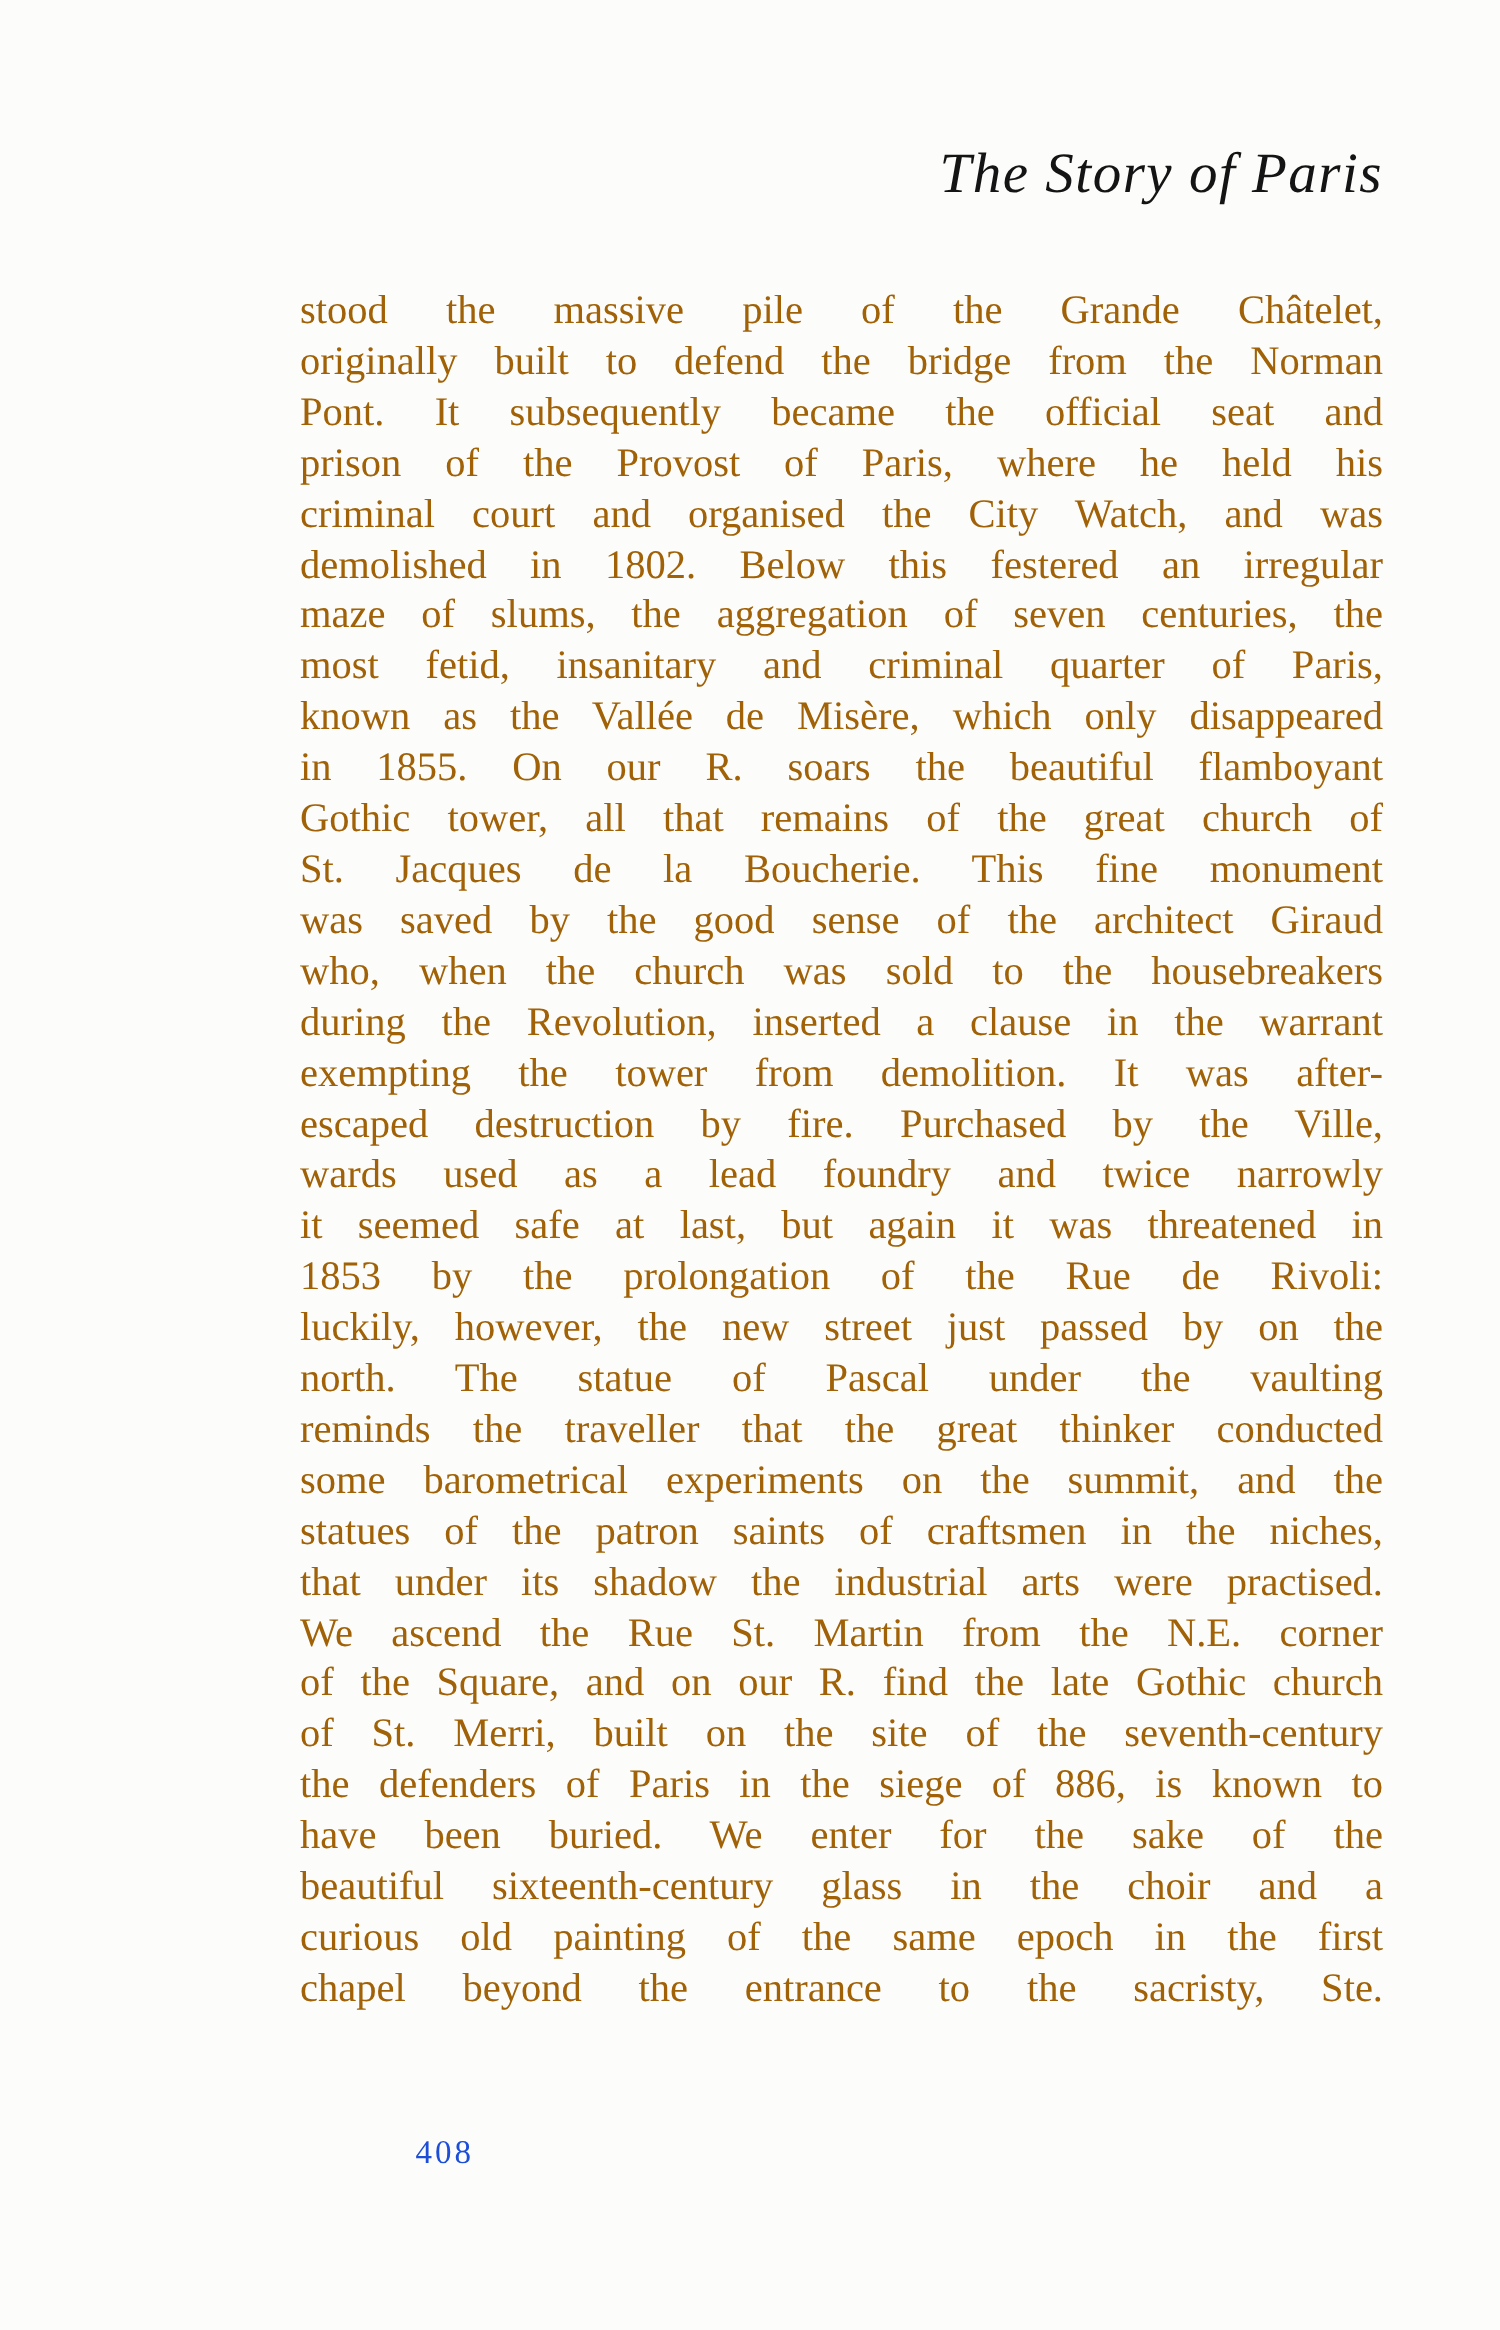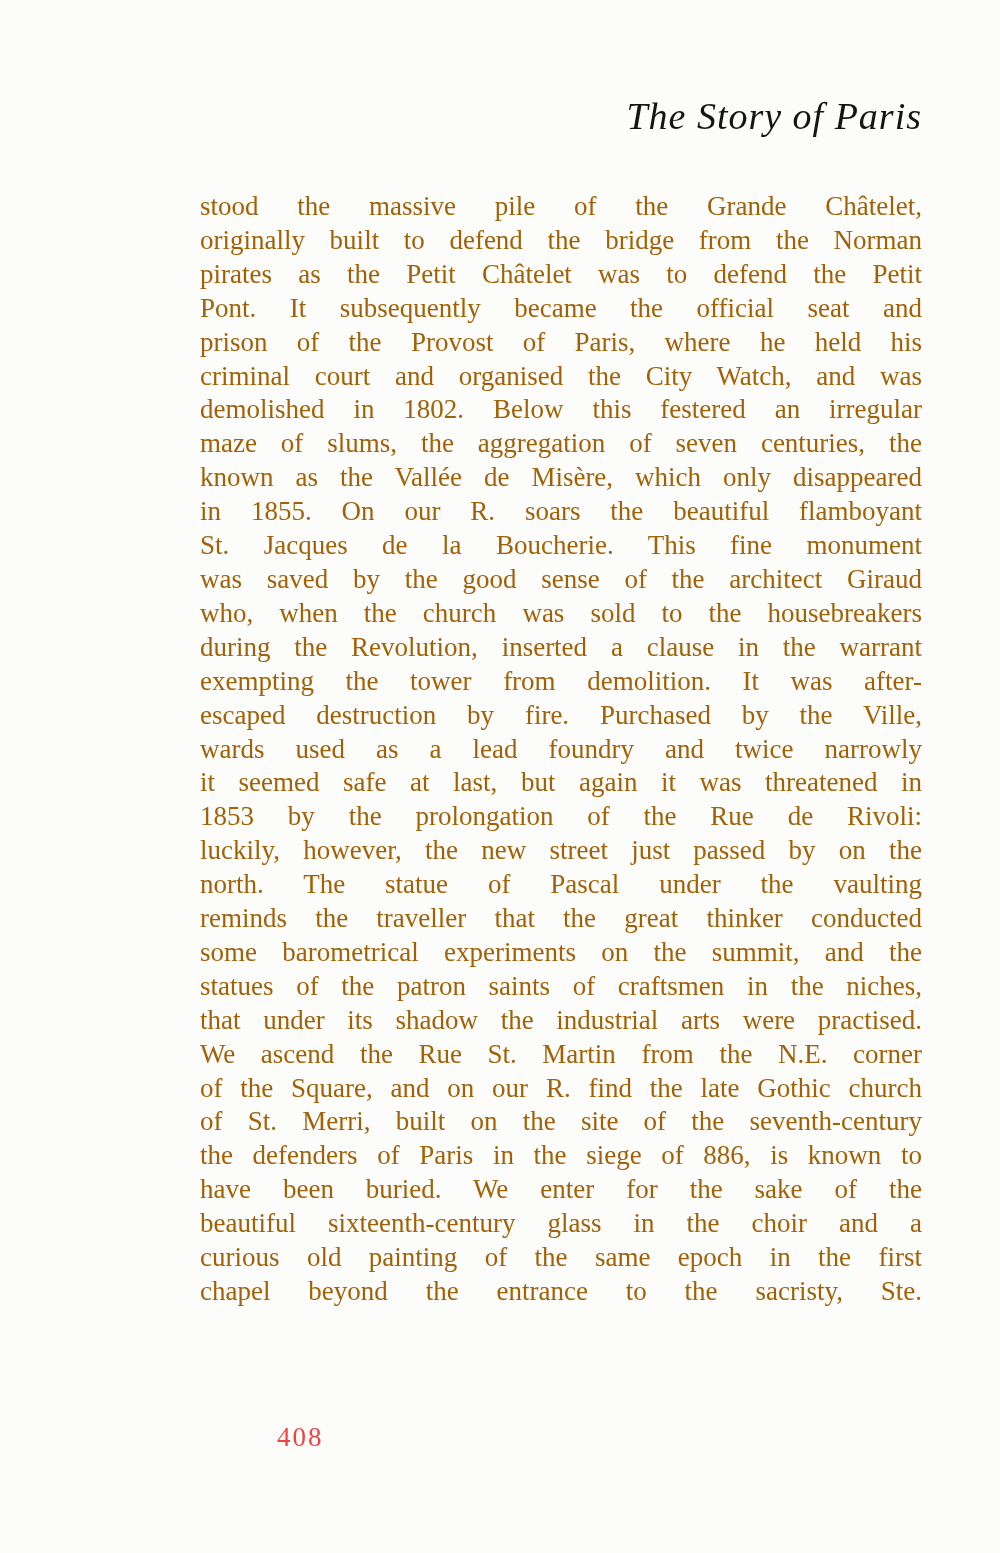--- a/index.html
+++ b/index.html
@@ -41,43 +41,44 @@
     text-align: justify;
     text-align-last: justify;
     -moz-text-align-last: justify;
     white-space: normal;
     color: #a16207;
   }
   .page-number {
     position: absolute;
     top: 1422px;
     left: 277px;
-    font-size: 27px;
+    font-size: 22px;
     letter-spacing: 2px;
-    color: #ef4444;
+    color: #1d4ed8;
     text-align: right;
   }
 </style>
 </head>
 <body>
 
 <div class="page">
   <div class="running-header">The Story of Paris</div>
 
   <div class="body-text">
       <div class="line">stood the massive pile of the Grande Châtelet,</div>
       <div class="line">originally built to defend the bridge from the Norman</div>
-      <div class="line">pirates as the Petit Châtelet was to defend the Petit</div>
       <div class="line">Pont. It subsequently became the official seat and</div>
       <div class="line">prison of the Provost of Paris, where he held his</div>
       <div class="line">criminal court and organised the City Watch, and was</div>
       <div class="line">demolished in 1802. Below this festered an irregular</div>
       <div class="line">maze of slums, the aggregation of seven centuries, the</div>
+      <div class="line">most fetid, insanitary and criminal quarter of Paris,</div>
       <div class="line">known as the Vallée de Misère, which only disappeared</div>
       <div class="line">in 1855. On our R. soars the beautiful flamboyant</div>
+      <div class="line">Gothic tower, all that remains of the great church of</div>
       <div class="line">St. Jacques de la Boucherie. This fine monument</div>
       <div class="line">was saved by the good sense of the architect Giraud</div>
       <div class="line">who, when the church was sold to the housebreakers</div>
       <div class="line">during the Revolution, inserted a clause in the warrant</div>
       <div class="line">exempting the tower from demolition. It was after-</div>
       <div class="line">escaped destruction by fire. Purchased by the Ville,</div>
       <div class="line">wards used as a lead foundry and twice narrowly</div>
       <div class="line">it seemed safe at last, but again it was threatened in</div>
       <div class="line">1853 by the prolongation of the Rue de Rivoli:</div>
       <div class="line">luckily, however, the new street just passed by on the</div>

